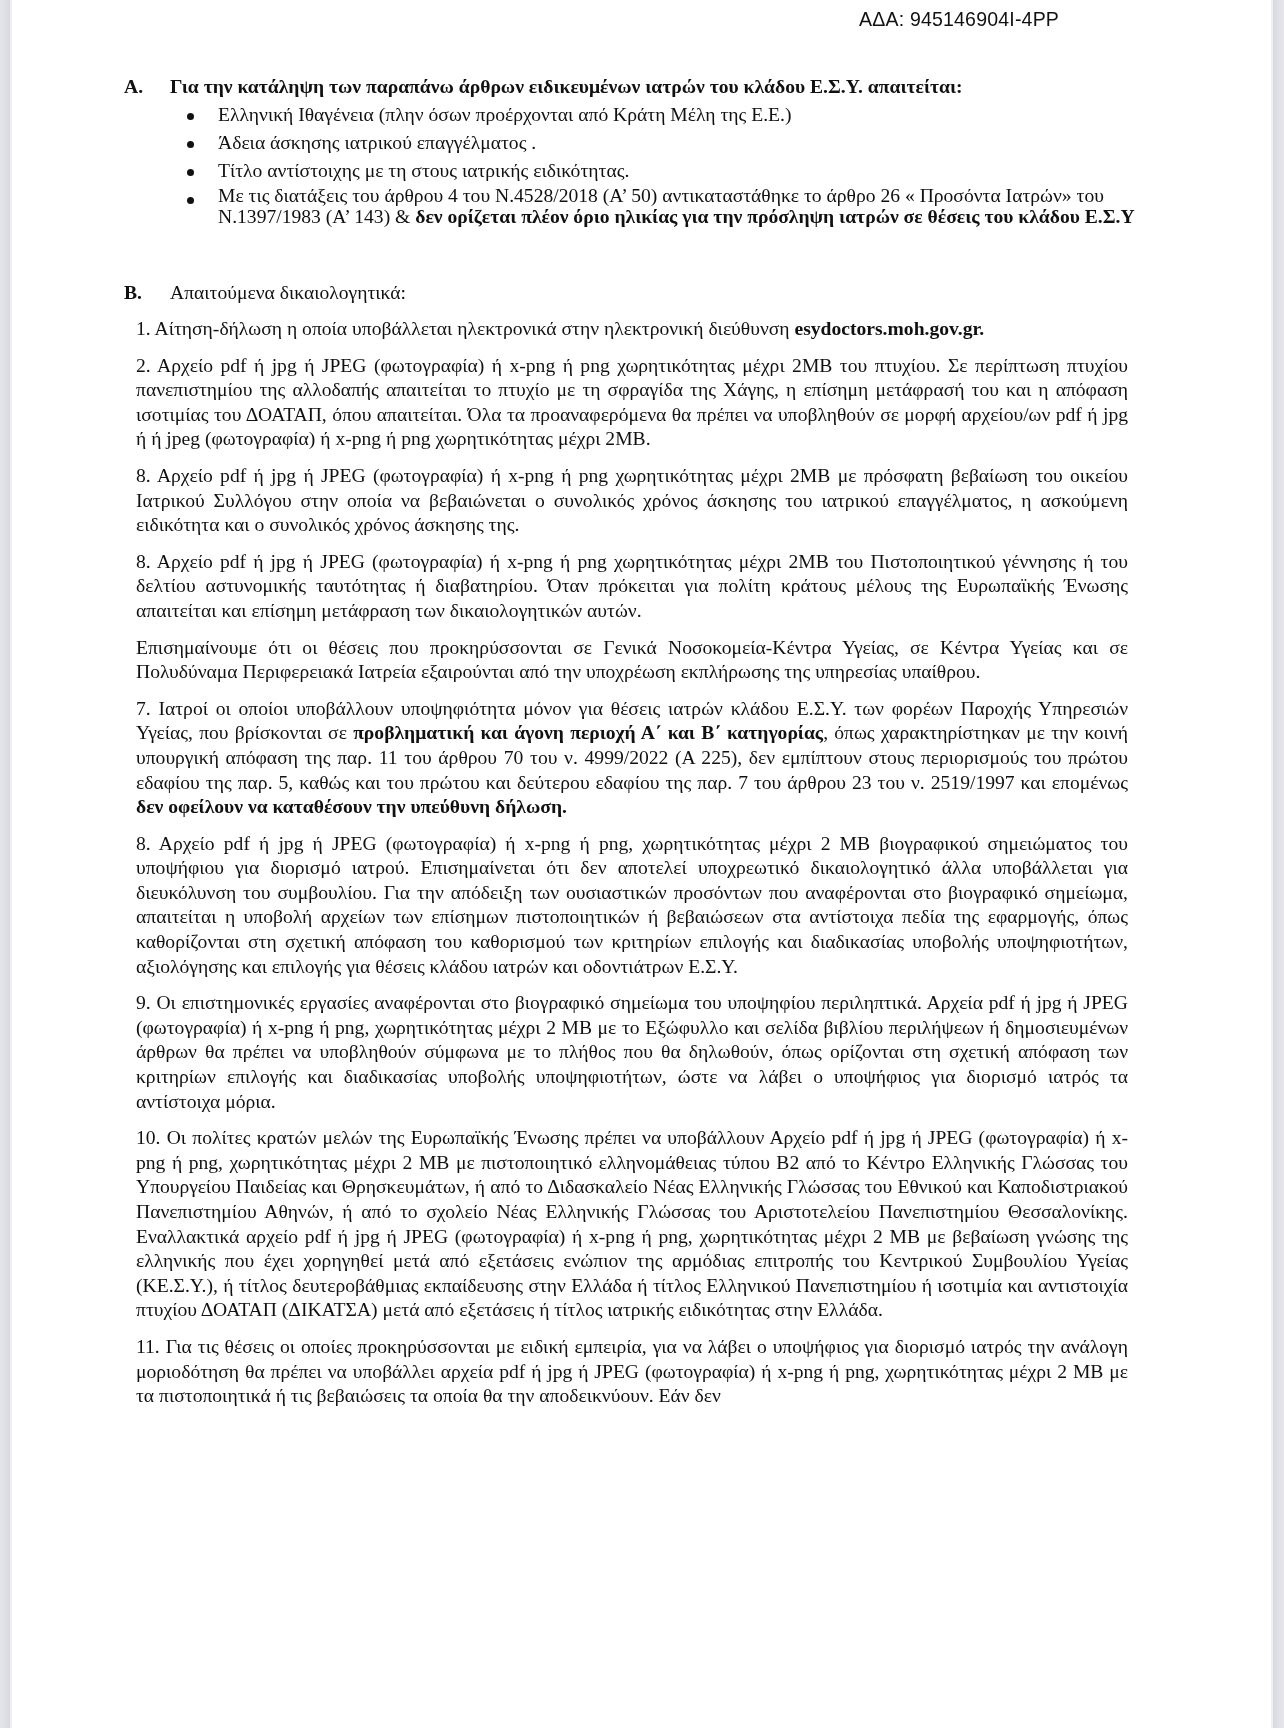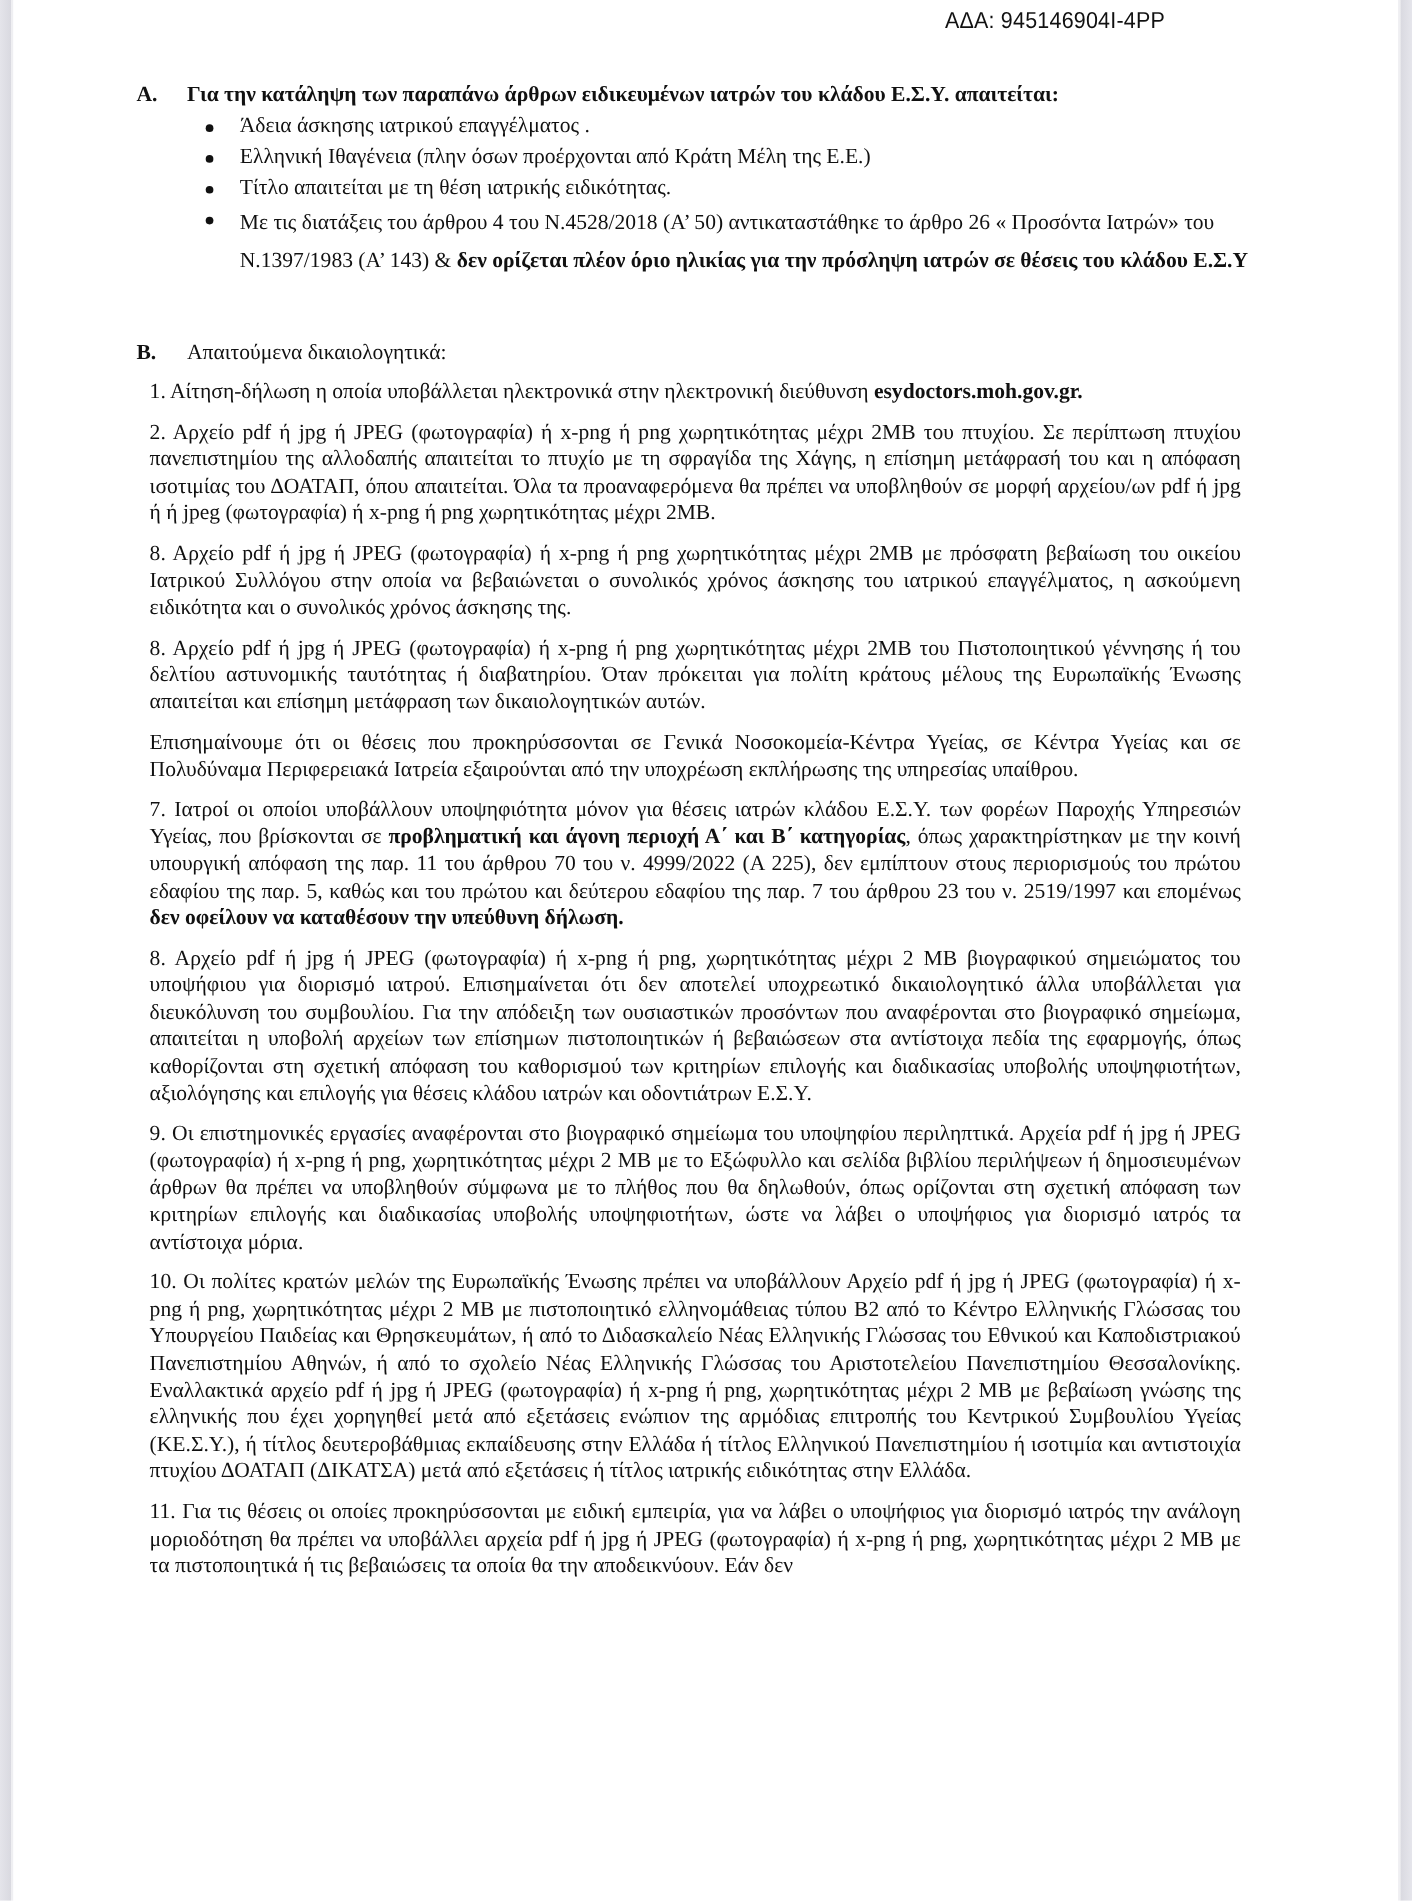--- a/index.html
+++ b/index.html
@@ -54,21 +54,21 @@
       position: relative;
       padding-left: 94px;
       line-height: 28px;
     }
     .bullets li .dot {
       position: absolute;
       left: 63px; top: 12px;
       width: 7px; height: 7px; border-radius: 50%;
       background: #111;
     }
-    .bullets li.tall { line-height: 35px; }
+    .bullets li.tall { line-height: 21px; }
     .bullets b { font-weight: bold; }
     .sec-b-head {
       display: flex;
       margin-top: 53px;
       line-height: 25px;
     }
     .sec-b-head .title { font-weight: normal; }
     .para {
       margin: 12px;
       line-height: 24.6px;
@@ -88,29 +88,29 @@
 <div class="page">
 
   <div class="sec-a-head">
     <span class="sec-letter">Α.</span>
     <span>Για την κατάληψη των παραπάνω άρθρων ειδικευμένων ιατρών του κλάδου Ε.Σ.Υ. απαιτείται:</span>
   </div>
 
   <ul class="bullets">
     <li>
       <span class="dot"></span>
+      <span>Ελληνική Ιθαγένεια (πλην όσων προέρχονται από Κράτη Μέλη  της Ε.Ε.)</span>
+    </li>
+    <li>
+      <span class="dot"></span>
       <span>Άδεια άσκησης ιατρικού επαγγέλματος .</span>
     </li>
     <li>
       <span class="dot"></span>
-      <span>Ελληνική Ιθαγένεια (πλην όσων προέρχονται από Κράτη Μέλη  της Ε.Ε.)</span>
-    </li>
-    <li>
-      <span class="dot"></span>
-      <span>Τίτλο απαιτείται με τη θέση ιατρικής ειδικότητας.</span>
+      <span>Τίτλο αντίστοιχης με τη στους ιατρικής ειδικότητας.</span>
     </li>
     <li class="tall">
       <span class="dot"></span>
       <span>Με τις διατάξεις του άρθρου 4 του Ν.4528/2018 (Α’ 50) αντικαταστάθηκε το άρθρο 26 « Προσόντα Ιατρών» του Ν.1397/1983 (Α’ 143) &amp; </span><b>δεν ορίζεται πλέον όριο ηλικίας για την πρόσληψη ιατρών σε θέσεις του κλάδου Ε.Σ.Υ</b>
     </li>
   </ul>
 
   <div class="sec-b-head">
     <span class="sec-letter">Β.</span>
     <span><span class="title">Απαιτούμενα δικαιολογητικά</span><span>:</span></span>

